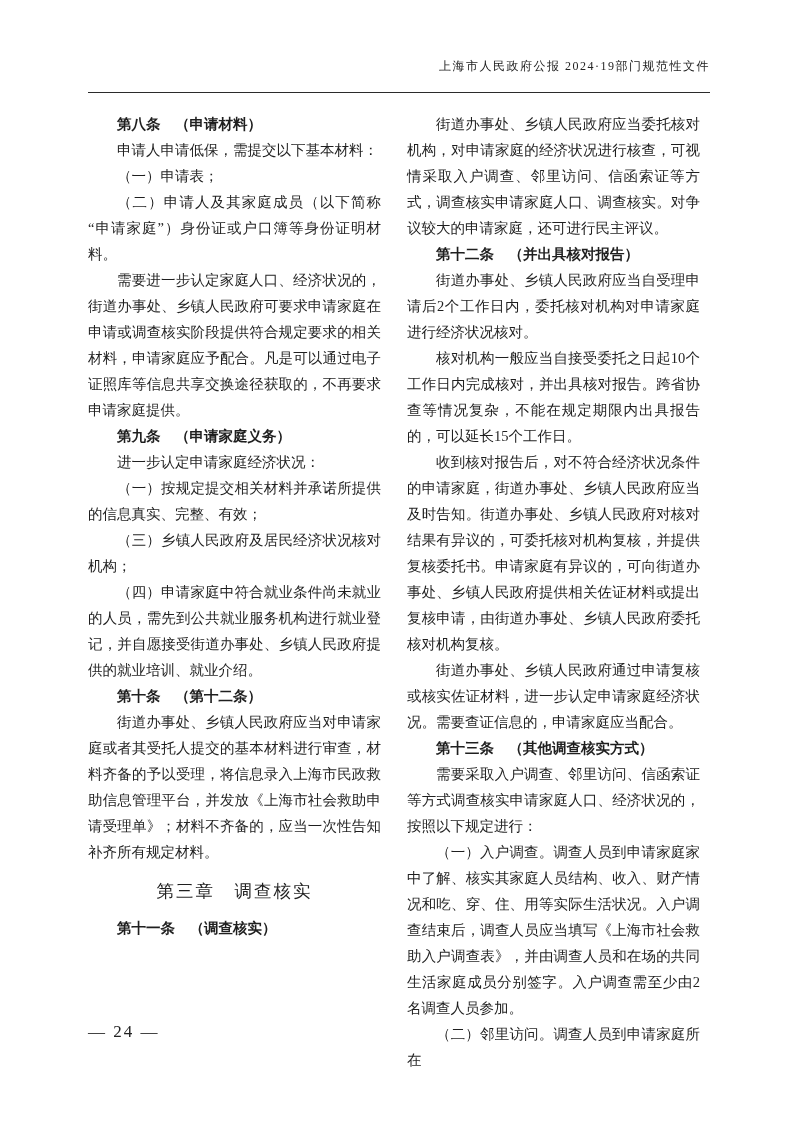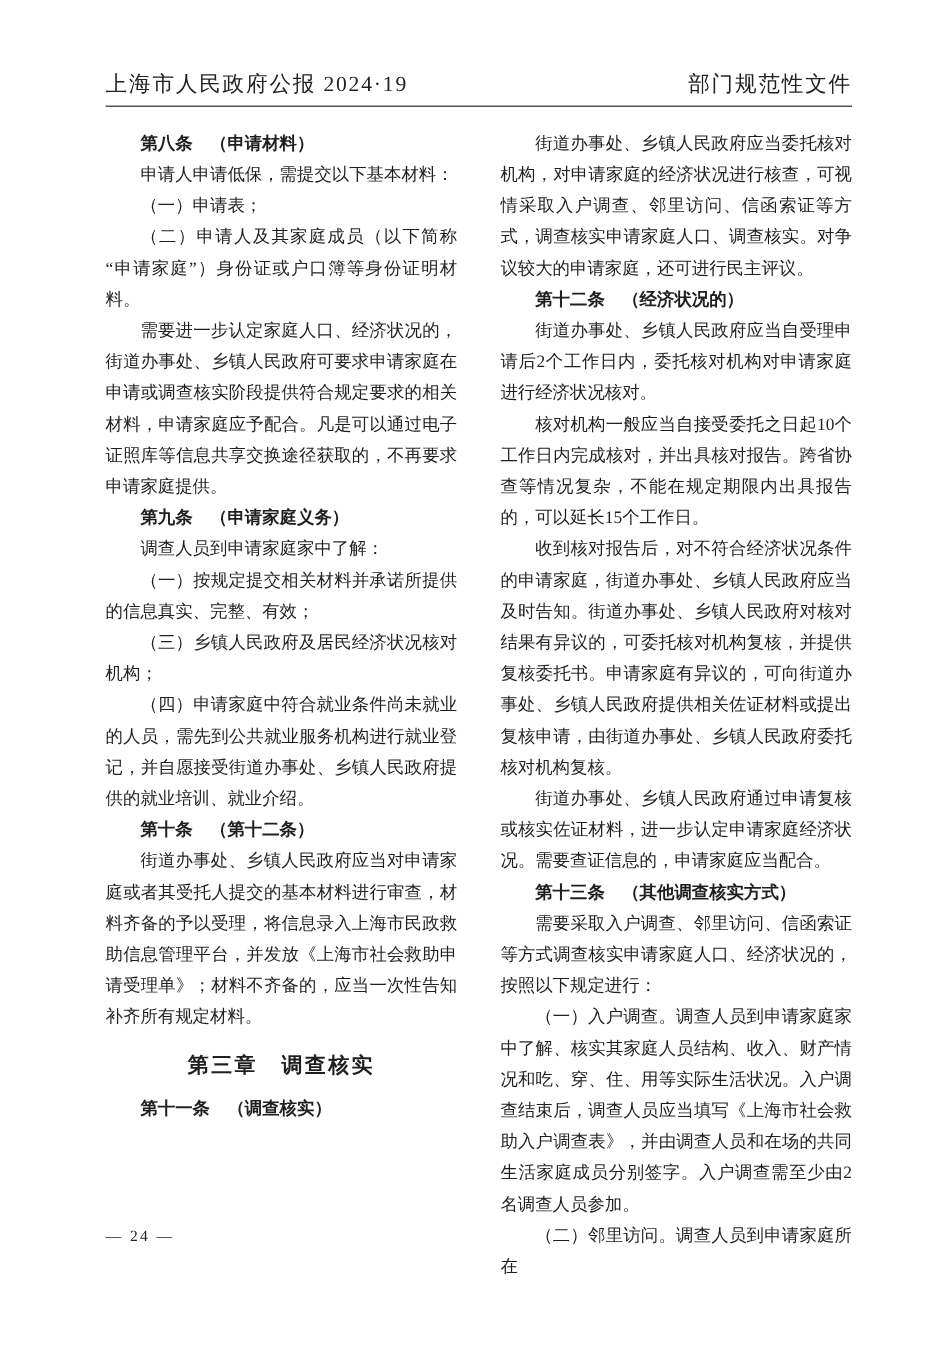--- a/index.html
+++ b/index.html
@@ -14,62 +14,62 @@
     height: 1122px;
     box-sizing: border-box;
     padding: 58px 83px 0 88px;
     background: #ffffff;
     font-family: "Liberation Serif", serif;
     color: #1f1f1f;
     overflow: hidden;
   }
   .header {
     display: flex;
-    justify-content: space-between;
+    justify-content: flex-end;
     align-items: baseline;
-    font-size: 18px;
+    font-size: 12px;
     letter-spacing: 1.5px;
     color: #222;
-    margin-bottom: 6px;
+    margin-bottom: 17px;
   }
   .rule {
     border-top: 1.5px solid #2b2b2b;
     margin-bottom: 18px;
   }
   .columns {
     display: flex;
-    gap: 36px;
+    gap: 26px;
   }
   .col {
     width: 293px;
     text-align: justify;
     font-size: 14.5px;
     line-height: 26px;
     color: #1f1f1f;
   }
   .para {
     margin: 0;
     text-indent: 2em;
   }
   .article {
     font-weight: bold;
   }
   .chapter {
     text-indent: 0;
     text-align: center;
-    font-weight: bold;
+    font-weight: normal;
     font-size: 17.5px;
     letter-spacing: 2px;
     margin: 13px 0 11px 0;
   }
   .footer {
     position: absolute;
     left: 88px;
     top: 1022px;
-    font-size: 13px;
+    font-size: 17px;
     letter-spacing: 2px;
     color: #222;
   }
 </style>
 </head>
 <body>
 
 <div class="page">
 
   <div class="header">
@@ -80,32 +80,32 @@
   <div class="rule"></div>
 
   <div class="columns">
     <div class="col" id="col-left">
         <p class="para article">第八条　（申请材料）</p>
         <p class="para body">申请人申请低保，需提交以下基本材料：</p>
         <p class="para body">（一）申请表；</p>
         <p class="para body">（二）申请人及其家庭成员（以下简称“申请家庭”）身份证或户口簿等身份证明材料。</p>
         <p class="para body">需要进一步认定家庭人口、经济状况的，街道办事处、乡镇人民政府可要求申请家庭在申请或调查核实阶段提供符合规定要求的相关材料，申请家庭应予配合。凡是可以通过电子证照库等信息共享交换途径获取的，不再要求申请家庭提供。</p>
         <p class="para article">第九条　（申请家庭义务）</p>
-        <p class="para body">调查人员到申请家庭家中了解：</p>
+        <p class="para body">进一步认定申请家庭经济状况：</p>
         <p class="para body">（一）按规定提交相关材料并承诺所提供的信息真实、完整、有效；</p>
         <p class="para body">（三）乡镇人民政府及居民经济状况核对机构；</p>
         <p class="para body">（四）申请家庭中符合就业条件尚未就业的人员，需先到公共就业服务机构进行就业登记，并自愿接受街道办事处、乡镇人民政府提供的就业培训、就业介绍。</p>
         <p class="para article">第十条　（第十二条）</p>
         <p class="para body">街道办事处、乡镇人民政府应当对申请家庭或者其受托人提交的基本材料进行审查，材料齐备的予以受理，将信息录入上海市民政救助信息管理平台，并发放《上海市社会救助申请受理单》；材料不齐备的，应当一次性告知补齐所有规定材料。</p>
         <p class="para chapter">第三章　调查核实</p>
         <p class="para article">第十一条　（调查核实）</p>
       </div>
     <div class="col" id="col-right">
         <p class="para body">街道办事处、乡镇人民政府应当委托核对机构，对申请家庭的经济状况进行核查，可视情采取入户调查、邻里访问、信函索证等方式，调查核实申请家庭人口、调查核实。对争议较大的申请家庭，还可进行民主评议。</p>
-        <p class="para article">第十二条　（经济状况的）</p>
+        <p class="para article">第十二条　（并出具核对报告）</p>
         <p class="para body">街道办事处、乡镇人民政府应当自受理申请后2个工作日内，委托核对机构对申请家庭进行经济状况核对。</p>
         <p class="para body">核对机构一般应当自接受委托之日起10个工作日内完成核对，并出具核对报告。跨省协查等情况复杂，不能在规定期限内出具报告的，可以延长15个工作日。</p>
         <p class="para body">收到核对报告后，对不符合经济状况条件的申请家庭，街道办事处、乡镇人民政府应当及时告知。街道办事处、乡镇人民政府对核对结果有异议的，可委托核对机构复核，并提供复核委托书。申请家庭有异议的，可向街道办事处、乡镇人民政府提供相关佐证材料或提出复核申请，由街道办事处、乡镇人民政府委托核对机构复核。</p>
         <p class="para body">街道办事处、乡镇人民政府通过申请复核或核实佐证材料，进一步认定申请家庭经济状况。需要查证信息的，申请家庭应当配合。</p>
         <p class="para article">第十三条　（其他调查核实方式）</p>
         <p class="para body">需要采取入户调查、邻里访问、信函索证等方式调查核实申请家庭人口、经济状况的，按照以下规定进行：</p>
         <p class="para body">（一）入户调查。调查人员到申请家庭家中了解、核实其家庭人员结构、收入、财产情况和吃、穿、住、用等实际生活状况。入户调查结束后，调查人员应当填写《上海市社会救助入户调查表》，并由调查人员和在场的共同生活家庭成员分别签字。入户调查需至少由2名调查人员参加。</p>
         <p class="para body">（二）邻里访问。调查人员到申请家庭所在</p>
       </div>
   </div>

